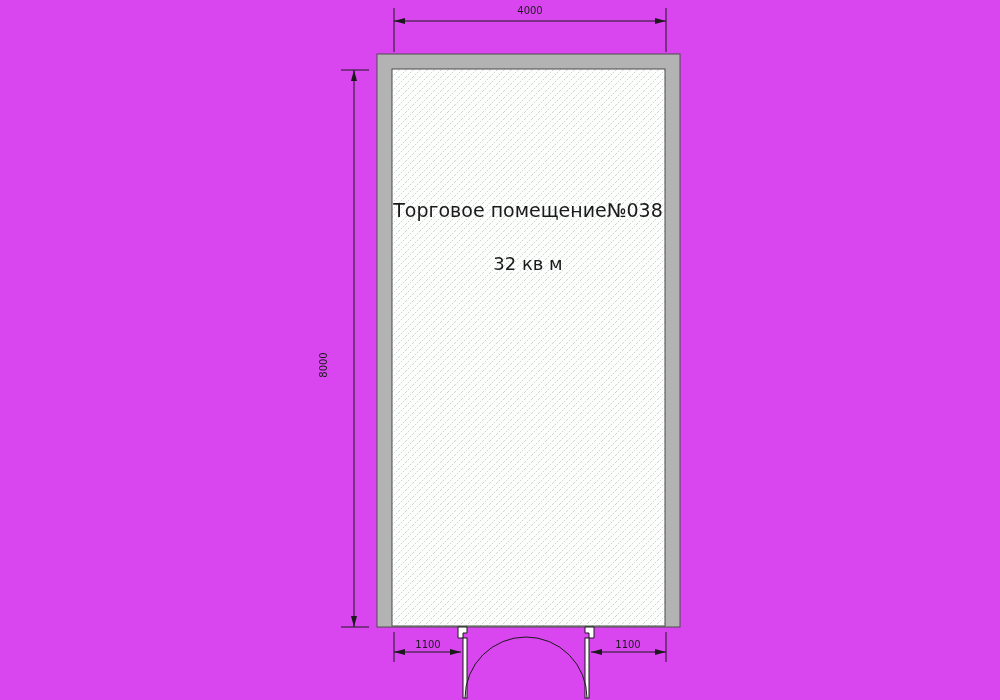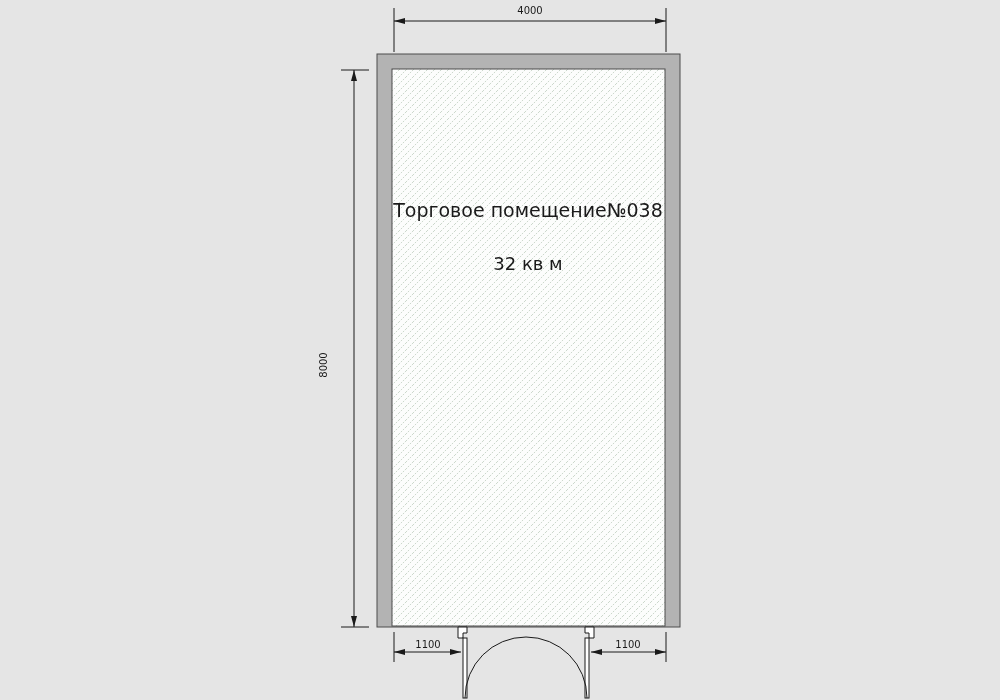--- a/index.html
+++ b/index.html
@@ -1,19 +1,19 @@
 <!DOCTYPE html>
 <html><head>
 <meta charset="utf-8">
 <style>
   html,body{margin:0;padding:0;background:#ffffff;}
   .canvas{
     position:relative;
     width:1000px;height:700px;
-    background:#e5e5e5;
+    background:#d946ef;
     font-family:"DejaVu Sans", sans-serif;
     overflow:hidden;
   }
   svg{position:absolute;left:0;top:0;}
   .dim-line{stroke:#1a1a1a;stroke-width:1;fill:none;}
   .ext-line{stroke:#1a1a1a;stroke-width:1;fill:none;}
   .arrow{fill:#1a1a1a;stroke:none;}
   .outline{stroke:#4d4d4d;stroke-width:1;}
   .door-line{stroke:#1a1a1a;stroke-width:1;fill:#ffffff;}
   .swing{stroke:#1a1a1a;stroke-width:1;fill:none;}

